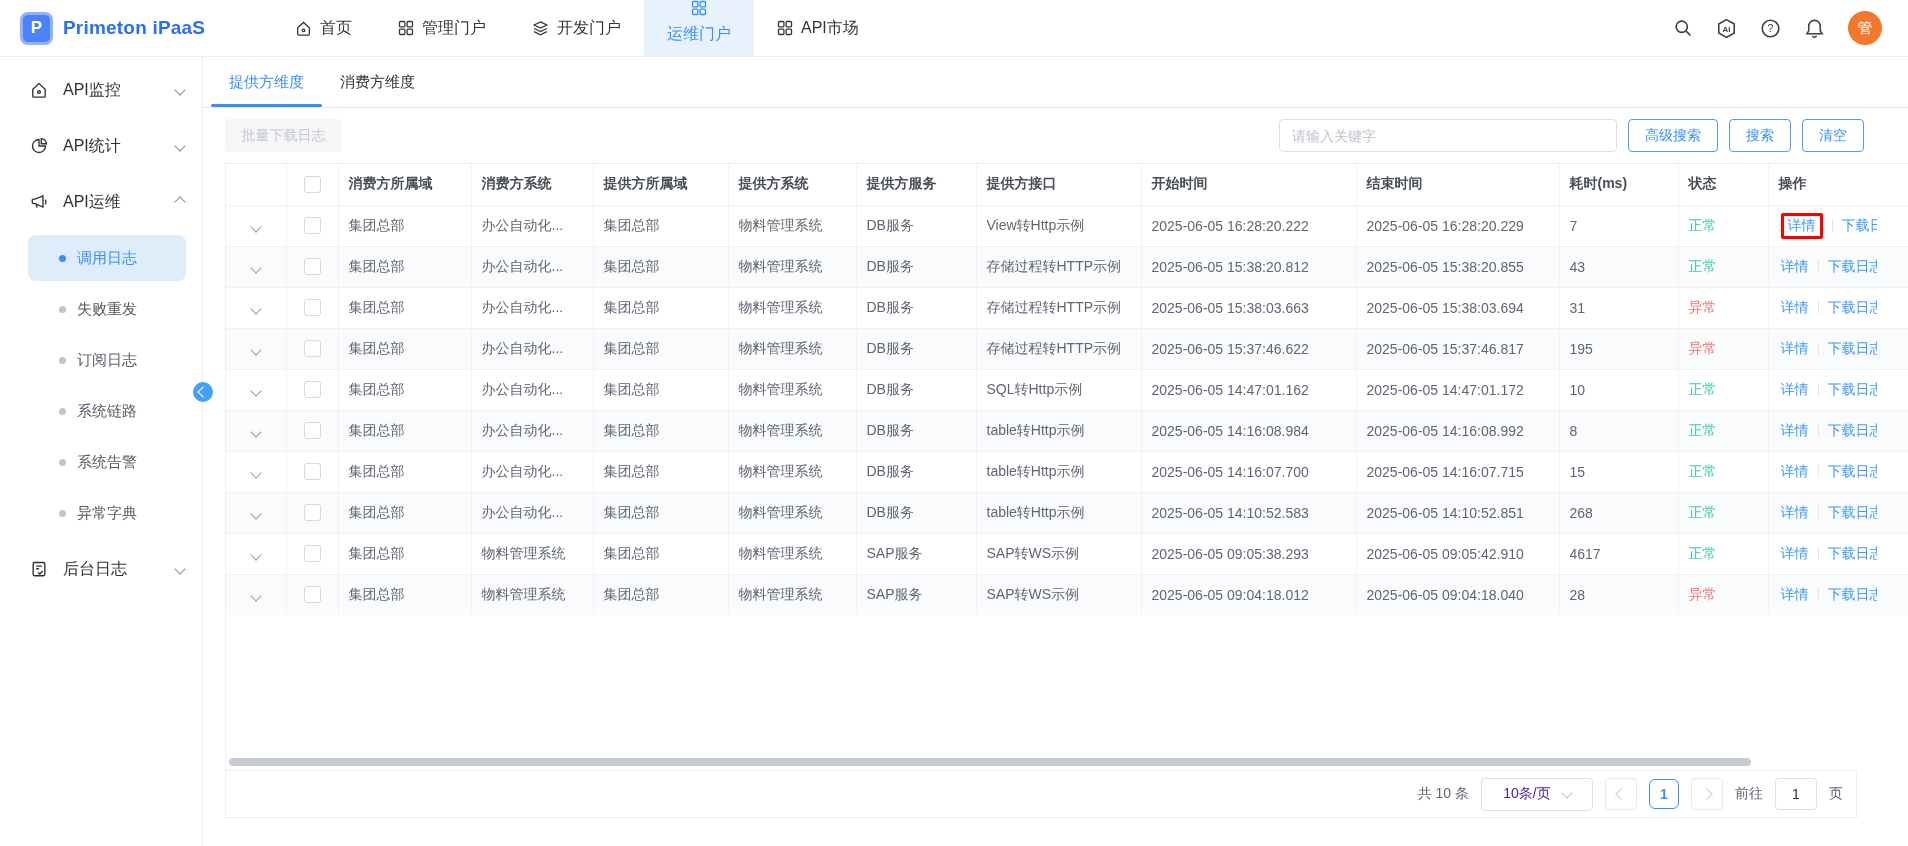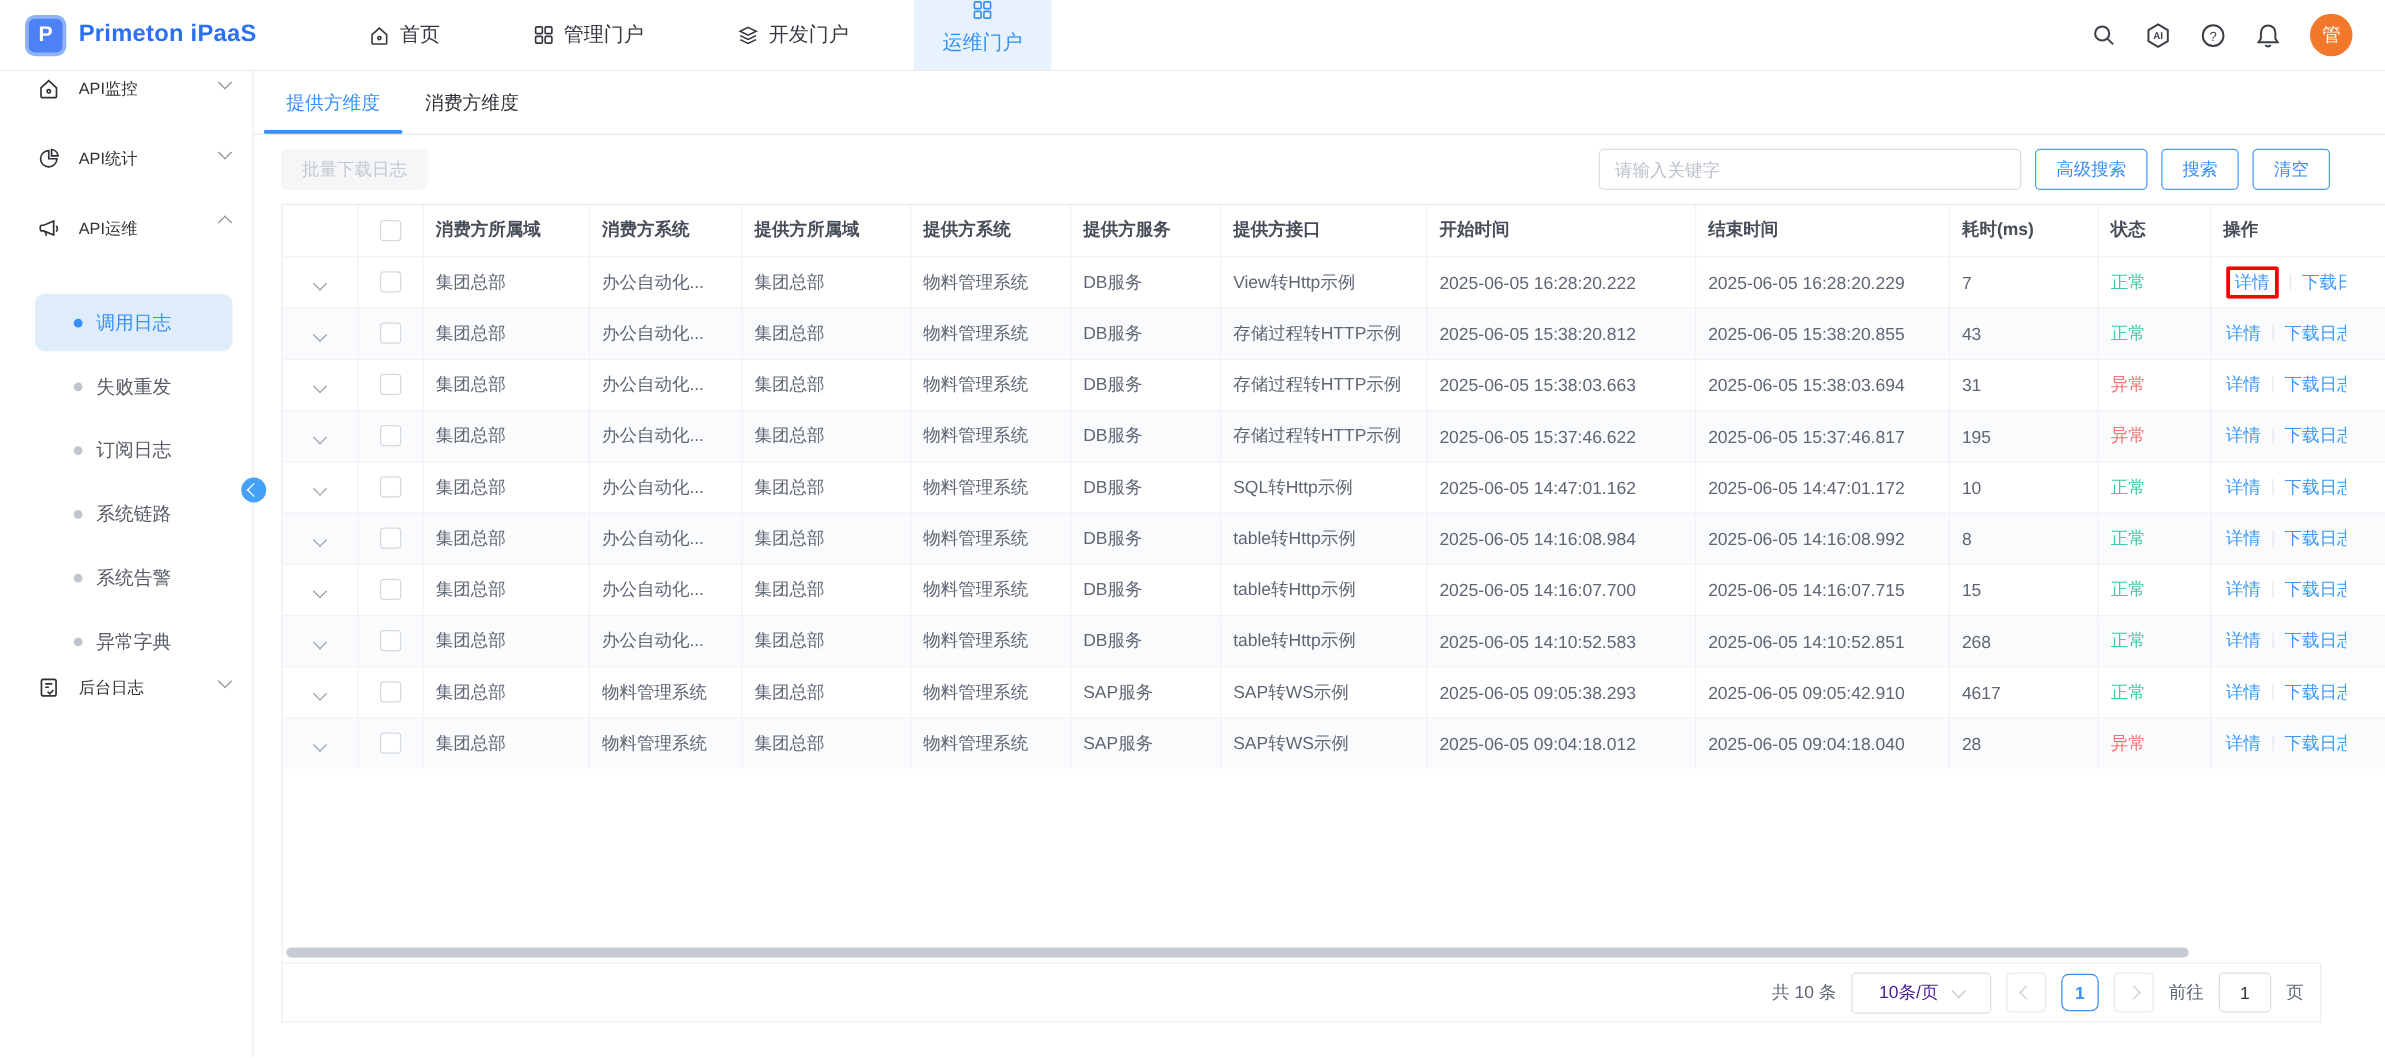--- a/index.html
+++ b/index.html
@@ -7,31 +7,31 @@
     width:1908px;height:846px;overflow:hidden;background:#fff;
     font-family:"Liberation Sans","DejaVu Sans",sans-serif;
     color:#303133;position:relative;
   }
   
   .topbar{height:57px;display:flex;align-items:stretch;border-bottom:1px solid #ECECEE;background:#fff;box-sizing:border-box;}
   .brand{display:flex;align-items:center;gap:10px;padding-left:20px;width:250px;box-sizing:border-box;}
   .logo{width:33px;height:33px;border-radius:8px;background:#4D82F7;border:3px solid #8FB2FA;display:flex;align-items:center;justify-content:center;box-sizing:border-box;}
   .logo span{color:#fff;font-weight:bold;font-size:17px;}
   .brand-name{font-size:19px;font-weight:bold;color:#2B6FF3;letter-spacing:.2px;white-space:nowrap;}
-  .topnav{display:flex;margin-left:22px;gap:29px;}
+  .topnav{display:flex;margin-left:22px;}
   .nav-item{display:flex;align-items:center;gap:8px;padding:0 23px;font-size:16px;color:#33373D;cursor:pointer;white-space:nowrap;}
   .nav-item .icon{display:flex;align-items:center;}
   .nav-item.active{background:#E7F2FD;color:#3790F4;flex-direction:column;}
   .top-actions{margin-left:auto;display:flex;align-items:center;gap:23px;padding-right:26px;color:#3A3F46;}
   .top-actions .icon{display:flex;align-items:center;cursor:pointer;}
   .avatar{width:34px;height:34px;border-radius:50%;background:#F2782B;color:#fff;display:flex;align-items:center;justify-content:center;font-size:15px;cursor:pointer;}
   
   .shell{display:flex;height:789px;position:relative;}
   .sidebar{width:203px;box-sizing:border-box;border-right:1px solid #ECECEE;padding-top:5px;flex:none;background:#fff;}
-  .side-group{height:56px;display:flex;align-items:flex-start;gap:15px;padding:0 18px 0 30px;font-size:13px;color:#2F3136;cursor:pointer;}
+  .side-group{height:56px;display:flex;align-items:center;gap:15px;padding:0 18px 0 30px;font-size:16px;color:#2F3136;cursor:pointer;}
   .side-group .g-chev{margin-left:auto;color:#8E939B;}
   .side-sub{height:46px;margin:5px 16px 5px 28px;border-radius:8px;display:flex;align-items:center;gap:11px;padding-left:31px;font-size:15px;color:#565B63;cursor:pointer;}
   .side-sub .dot{width:7px;height:7px;border-radius:50%;background:#C0C4CC;flex:none;}
   .side-sub.active{background:#DFEDFB;color:#3790F7;}
   .side-sub.active .dot{background:#3790F7;}
   .collapse-toggle{position:absolute;left:193px;top:325px;width:20px;height:20px;border-radius:50%;background:#45A0F8;color:#fff;display:flex;align-items:center;justify-content:center;z-index:6;cursor:pointer;}
   
   .main{flex:1;display:flex;flex-direction:column;overflow:hidden;background:#fff;}
   .tabbar{height:51px;border-bottom:1px solid #E9EAEC;display:flex;padding-left:8px;box-sizing:border-box;}
   .tab{padding:0 18px;display:flex;align-items:center;font-size:15px;color:#2F3136;position:relative;cursor:pointer;}
@@ -121,20 +121,31 @@
         <span class="icon">
           <svg width="16" height="16" viewBox="0 0 16 16" fill="none" stroke="currentColor" stroke-width="1.3">
             <rect x="1.5" y="1.5" width="5.4" height="5.4" rx="1"></rect>
             <rect x="9.1" y="1.5" width="5.4" height="5.4" rx="1"></rect>
             <rect x="1.5" y="9.1" width="5.4" height="5.4" rx="1"></rect>
             <rect x="9.1" y="9.1" width="5.4" height="5.4" rx="1"></rect>
           </svg>
         </span>
         <span>运维门户</span>
       </div>
+      <div class="nav-item">
+        <span class="icon">
+          <svg width="16" height="16" viewBox="0 0 16 16" fill="none" stroke="currentColor" stroke-width="1.3">
+            <rect x="1.5" y="1.5" width="5.4" height="5.4" rx="1"></rect>
+            <rect x="9.1" y="1.5" width="5.4" height="5.4" rx="1"></rect>
+            <rect x="1.5" y="9.1" width="5.4" height="5.4" rx="1"></rect>
+            <rect x="9.1" y="9.1" width="5.4" height="5.4" rx="1"></rect>
+          </svg>
+        </span>
+        <span>API市场</span>
+      </div>
     </div>
   <div class="top-actions">
     <span class="icon">
       <svg width="20" height="20" viewBox="0 0 16 16" fill="none" stroke="currentColor" stroke-width="1.3">
           <circle cx="7" cy="7" r="4.5"></circle>
           <path d="M10.5 10.5L14 14"></path>
         </svg>
     </span>
     <span class="icon">
       <svg width="21" height="21" viewBox="0 0 16 16" fill="none" stroke="currentColor" stroke-width="1.2">

